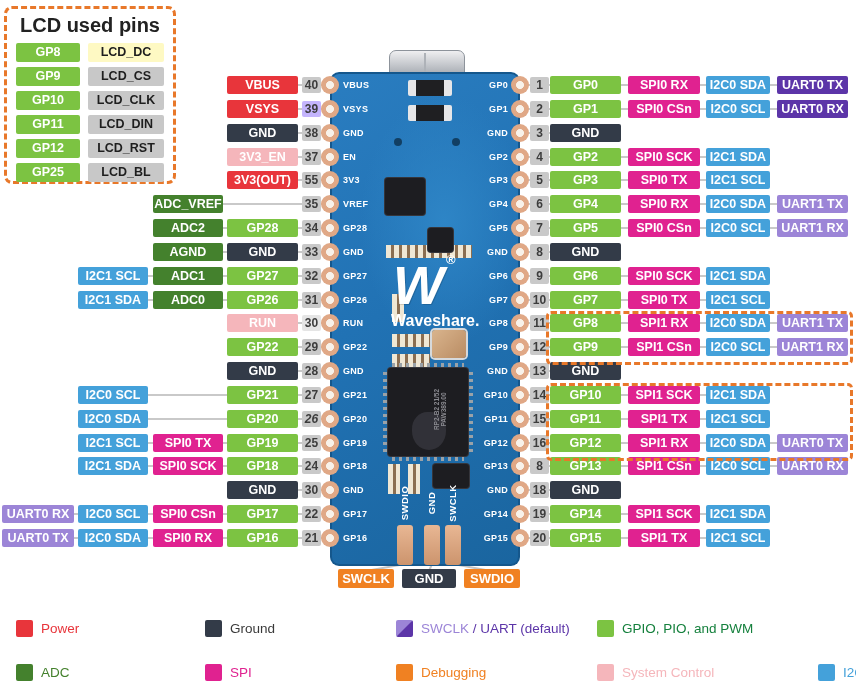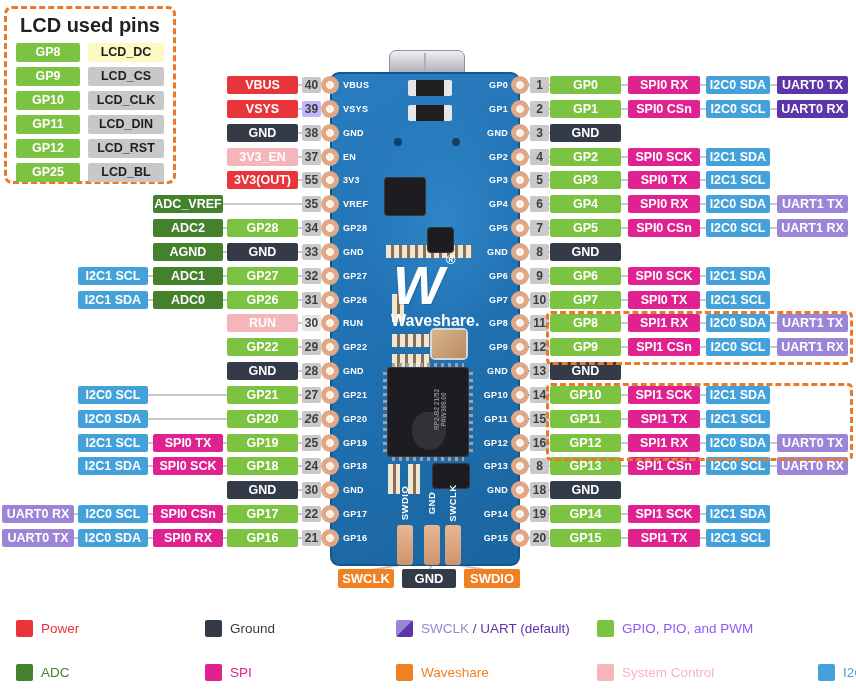--- a/index.html
+++ b/index.html
@@ -513,33 +513,33 @@
       <div class="lg-item" style="left: 205px; top: 619px;">
         <div class="lg-sq" style="background: rgb(51, 59, 72);"></div>
         <div class="lg-label" style="color: rgb(58, 58, 58);">Ground</div>
       </div>
       <div class="lg-item" style="left: 396px; top: 619px;">
         <div class="lg-sq" style="background: linear-gradient(to right bottom, rgb(156, 133, 215) 49%, rgb(92, 53, 168) 51%);"></div>
         <div class="lg-label"><span style="color: rgb(156, 133, 215);">SWCLK</span><span style="color: rgb(92, 53, 168);"> / </span><span style="color: rgb(92, 53, 168);">UART (default)</span></div>
       </div>
       <div class="lg-item" style="left: 597px; top: 619px;">
         <div class="lg-sq" style="background: rgb(124, 195, 66);"></div>
-        <div class="lg-label" style="color: #8b5cf6;">GPIO, PIO, and PWM</div>
+        <div class="lg-label" style="color: #15803d;">GPIO, PIO, and PWM</div>
       </div>
       <div class="lg-item" style="left: 16px; top: 663px;">
         <div class="lg-sq" style="background: rgb(68, 129, 45);"></div>
         <div class="lg-label" style="color: rgb(68, 129, 45);">ADC</div>
       </div>
       <div class="lg-item" style="left: 205px; top: 663px;">
         <div class="lg-sq" style="background: rgb(224, 34, 144);"></div>
         <div class="lg-label" style="color: rgb(224, 34, 144);">SPI</div>
       </div>
       <div class="lg-item" style="left: 396px; top: 663px;">
         <div class="lg-sq" style="background: rgb(240, 129, 34);"></div>
-        <div class="lg-label" style="color: rgb(240, 129, 34);">Waveshare</div>
+        <div class="lg-label" style="color: rgb(240, 129, 34);">Debugging</div>
       </div>
       <div class="lg-item" style="left: 597px; top: 663px;">
         <div class="lg-sq" style="background: rgb(245, 182, 187);"></div>
         <div class="lg-label" style="color: rgb(245, 182, 187);">System Control</div>
       </div>
       <div class="lg-item" style="left: 790px; top: 663px; margin-left: 28px;">
         <div class="lg-sq" style="background: rgb(68, 161, 218);"></div>
         <div class="lg-label" style="color: rgb(68, 161, 218);">I2C</div>
       </div>
     </div>

